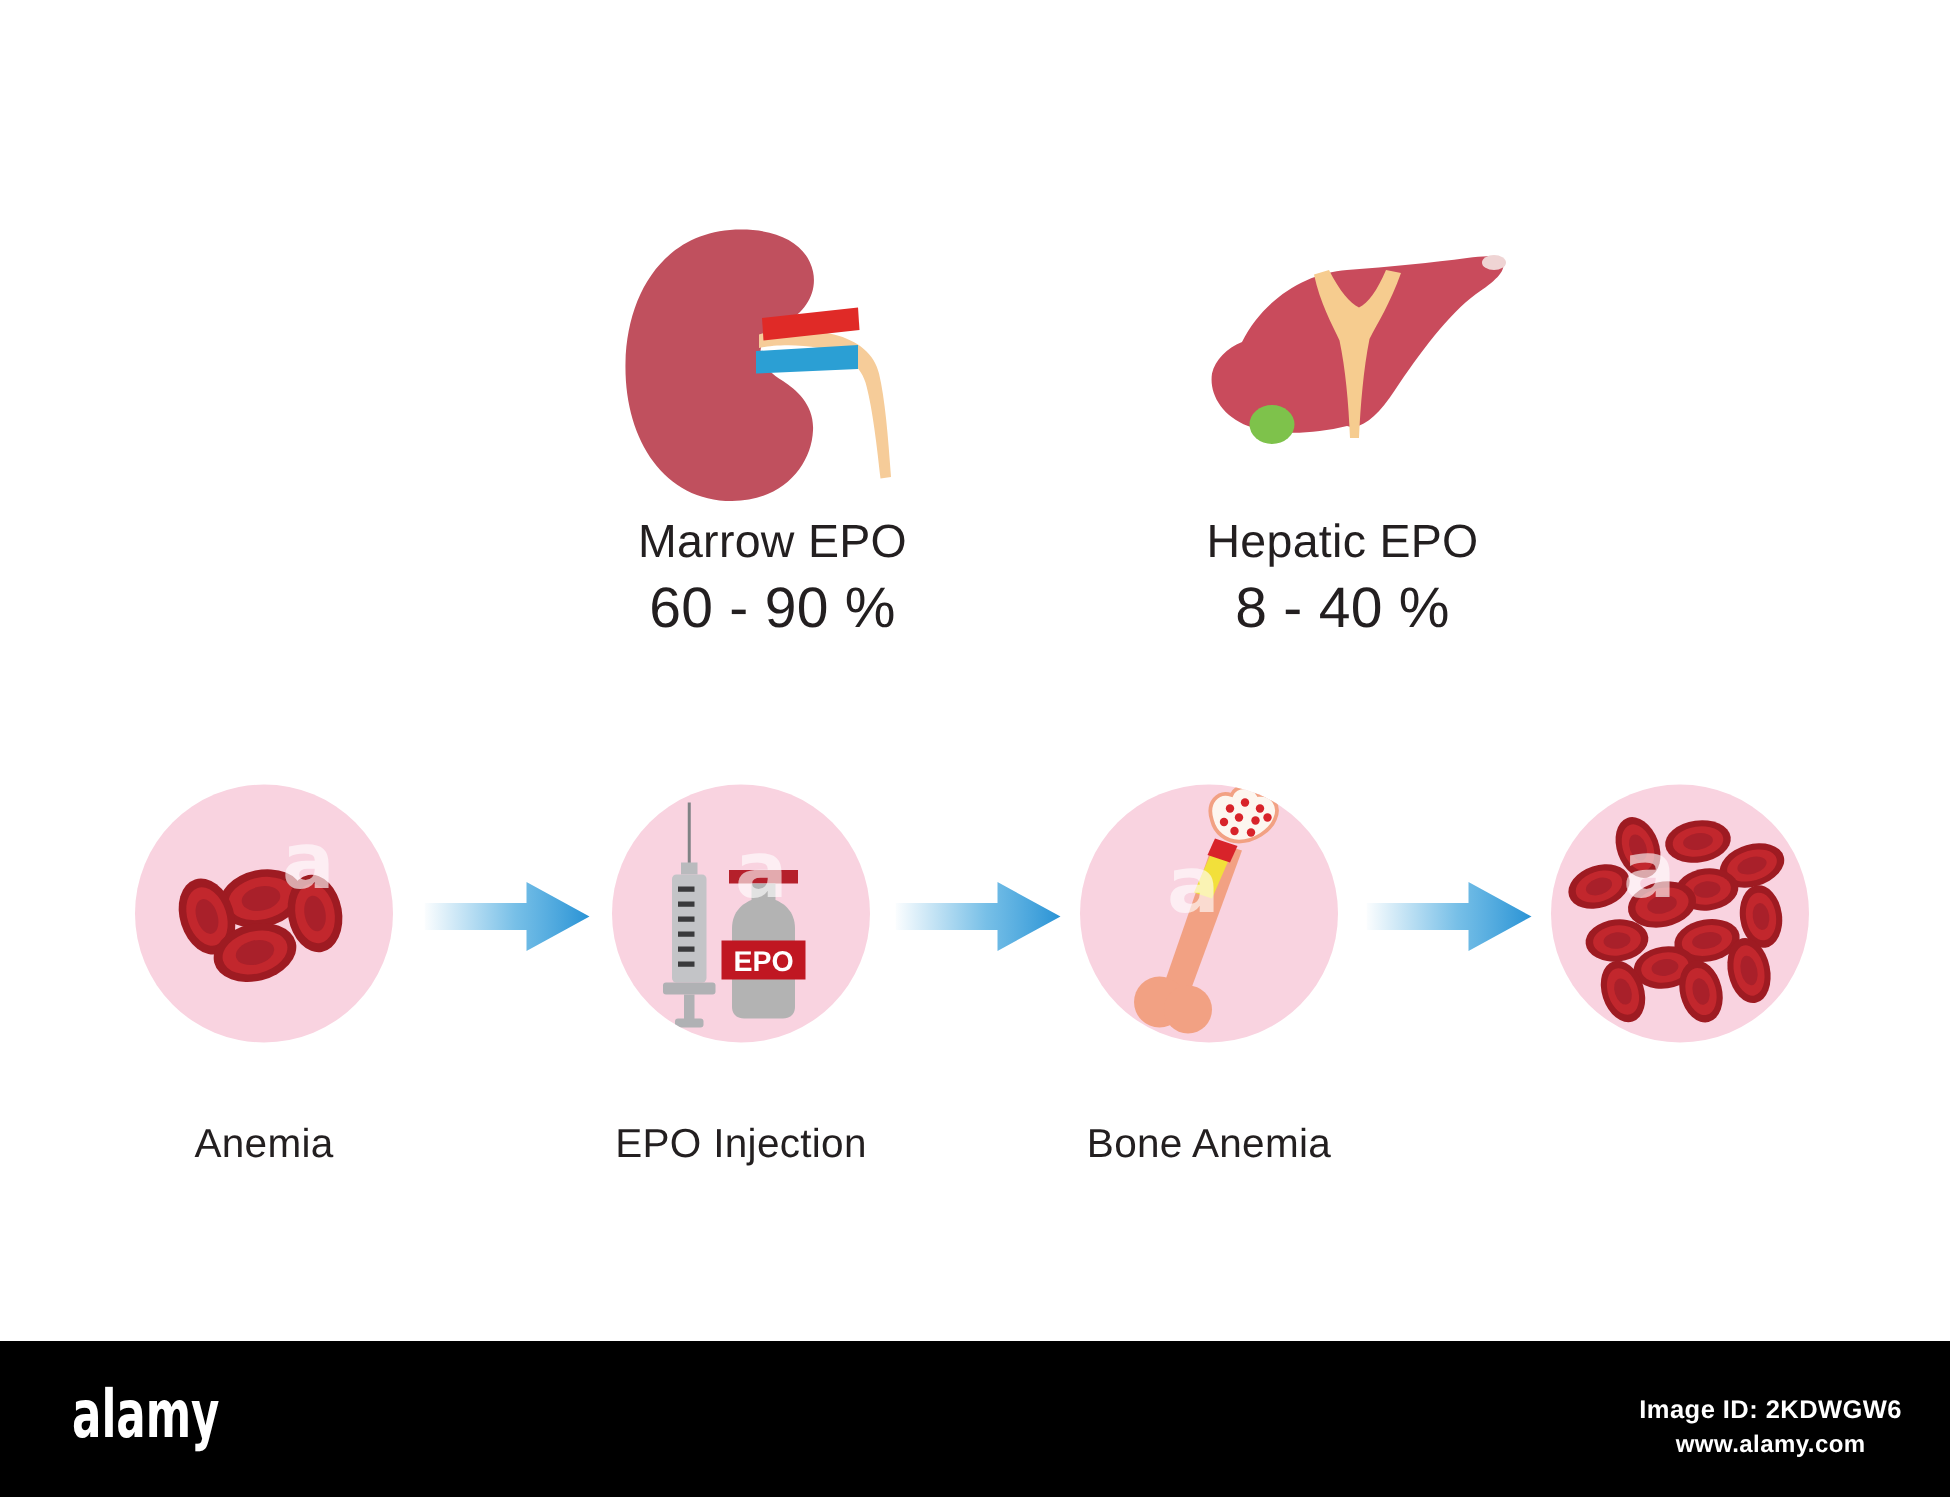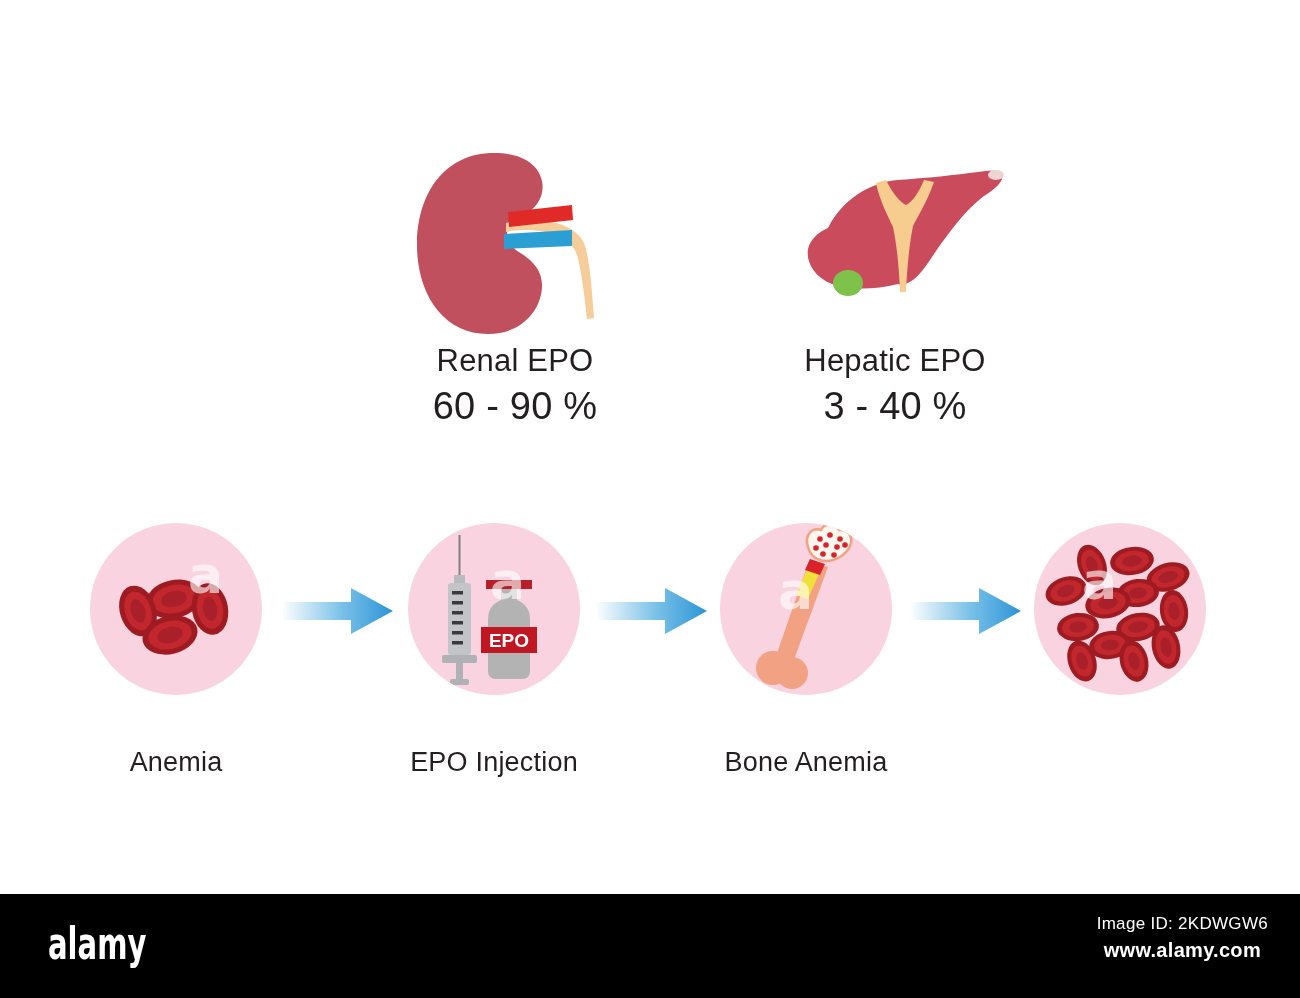--- a/index.html
+++ b/index.html
@@ -100,25 +100,26 @@
   }
   #footer-right {
     position: absolute;
     right: 32px;
     top: 20px;
     text-align: center;
     color: #ffffff;
   }
   #image-id {
     font-size: 17px;
-    font-weight: normal;
+    font-weight: bold;
     letter-spacing: 0.3px;
+    margin-top: 16px;
   }
   #alamy-url {
-    font-size: 20px;
+    font-size: 16px;
     font-weight: bold;
     margin-top: 5px;
     letter-spacing: 0.3px;
   }
 </style>
 </head>
 <body>
 
 <div id="stage">
 
@@ -143,21 +144,21 @@
                  L 187 169
                  C 184 141, 181 119, 177 105
                  C 173 92, 161 85, 146 82
                  C 131 79, 114 80, 106 82 Z" fill="#f6cc99"></path>
 
         <path d="M108 62 L 172 55 L 173 70 L 109 77 Z" fill="#e02a27"></path>
 
         <path d="M104 84 L 172 80 L 172 96 L 104 99 Z" fill="#2b9fd4"></path>
       </svg>
     </div>
-    <div class="organ-title">Renal EPO</div>
+    <div class="organ-title">Marrow EPO</div>
     <div class="organ-value">60 - 90 %</div>
   </div>
 
   <div class="organ-block" style="left:680px; top:150px; width:430px;">
     <div class="organ-art" style="width:250px; height:190px;">
       <svg width="250" height="190" viewBox="0 0 250 190">
 
         <path d="M58 78
                  C 72 50, 100 32, 128 30
                  L 128 134
@@ -182,21 +183,21 @@
                  L 130 142
                  C 129 118, 127 96, 123 77
                  C 118 66, 110 52, 106 33 Z" fill="#f6cc8f"></path>
 
         <ellipse cx="226" cy="25" rx="8" ry="5" fill="#efd4d4"></ellipse>
 
         <ellipse cx="78" cy="133" rx="15" ry="13" fill="#7ec24b"></ellipse>
       </svg>
     </div>
     <div class="organ-title">Hepatic EPO</div>
-    <div class="organ-value">3 - 40 %</div>
+    <div class="organ-value">8 - 40 %</div>
   </div>
 
   <div class="step" style="left:88px; top:523px; width:176px;">
     <div class="step-disc">
       <svg width="172" height="172" viewBox="0 0 172 172">
         <g>
           <g transform="translate(84,76) rotate(-12)">
             <ellipse cx="0" cy="0" rx="28" ry="19" fill="#9e1b22"></ellipse>
             <ellipse cx="0" cy="0" rx="22" ry="14" fill="#c2272d"></ellipse>
             <ellipse cx="0" cy="0" rx="13" ry="8" fill="#a9202a"></ellipse>

